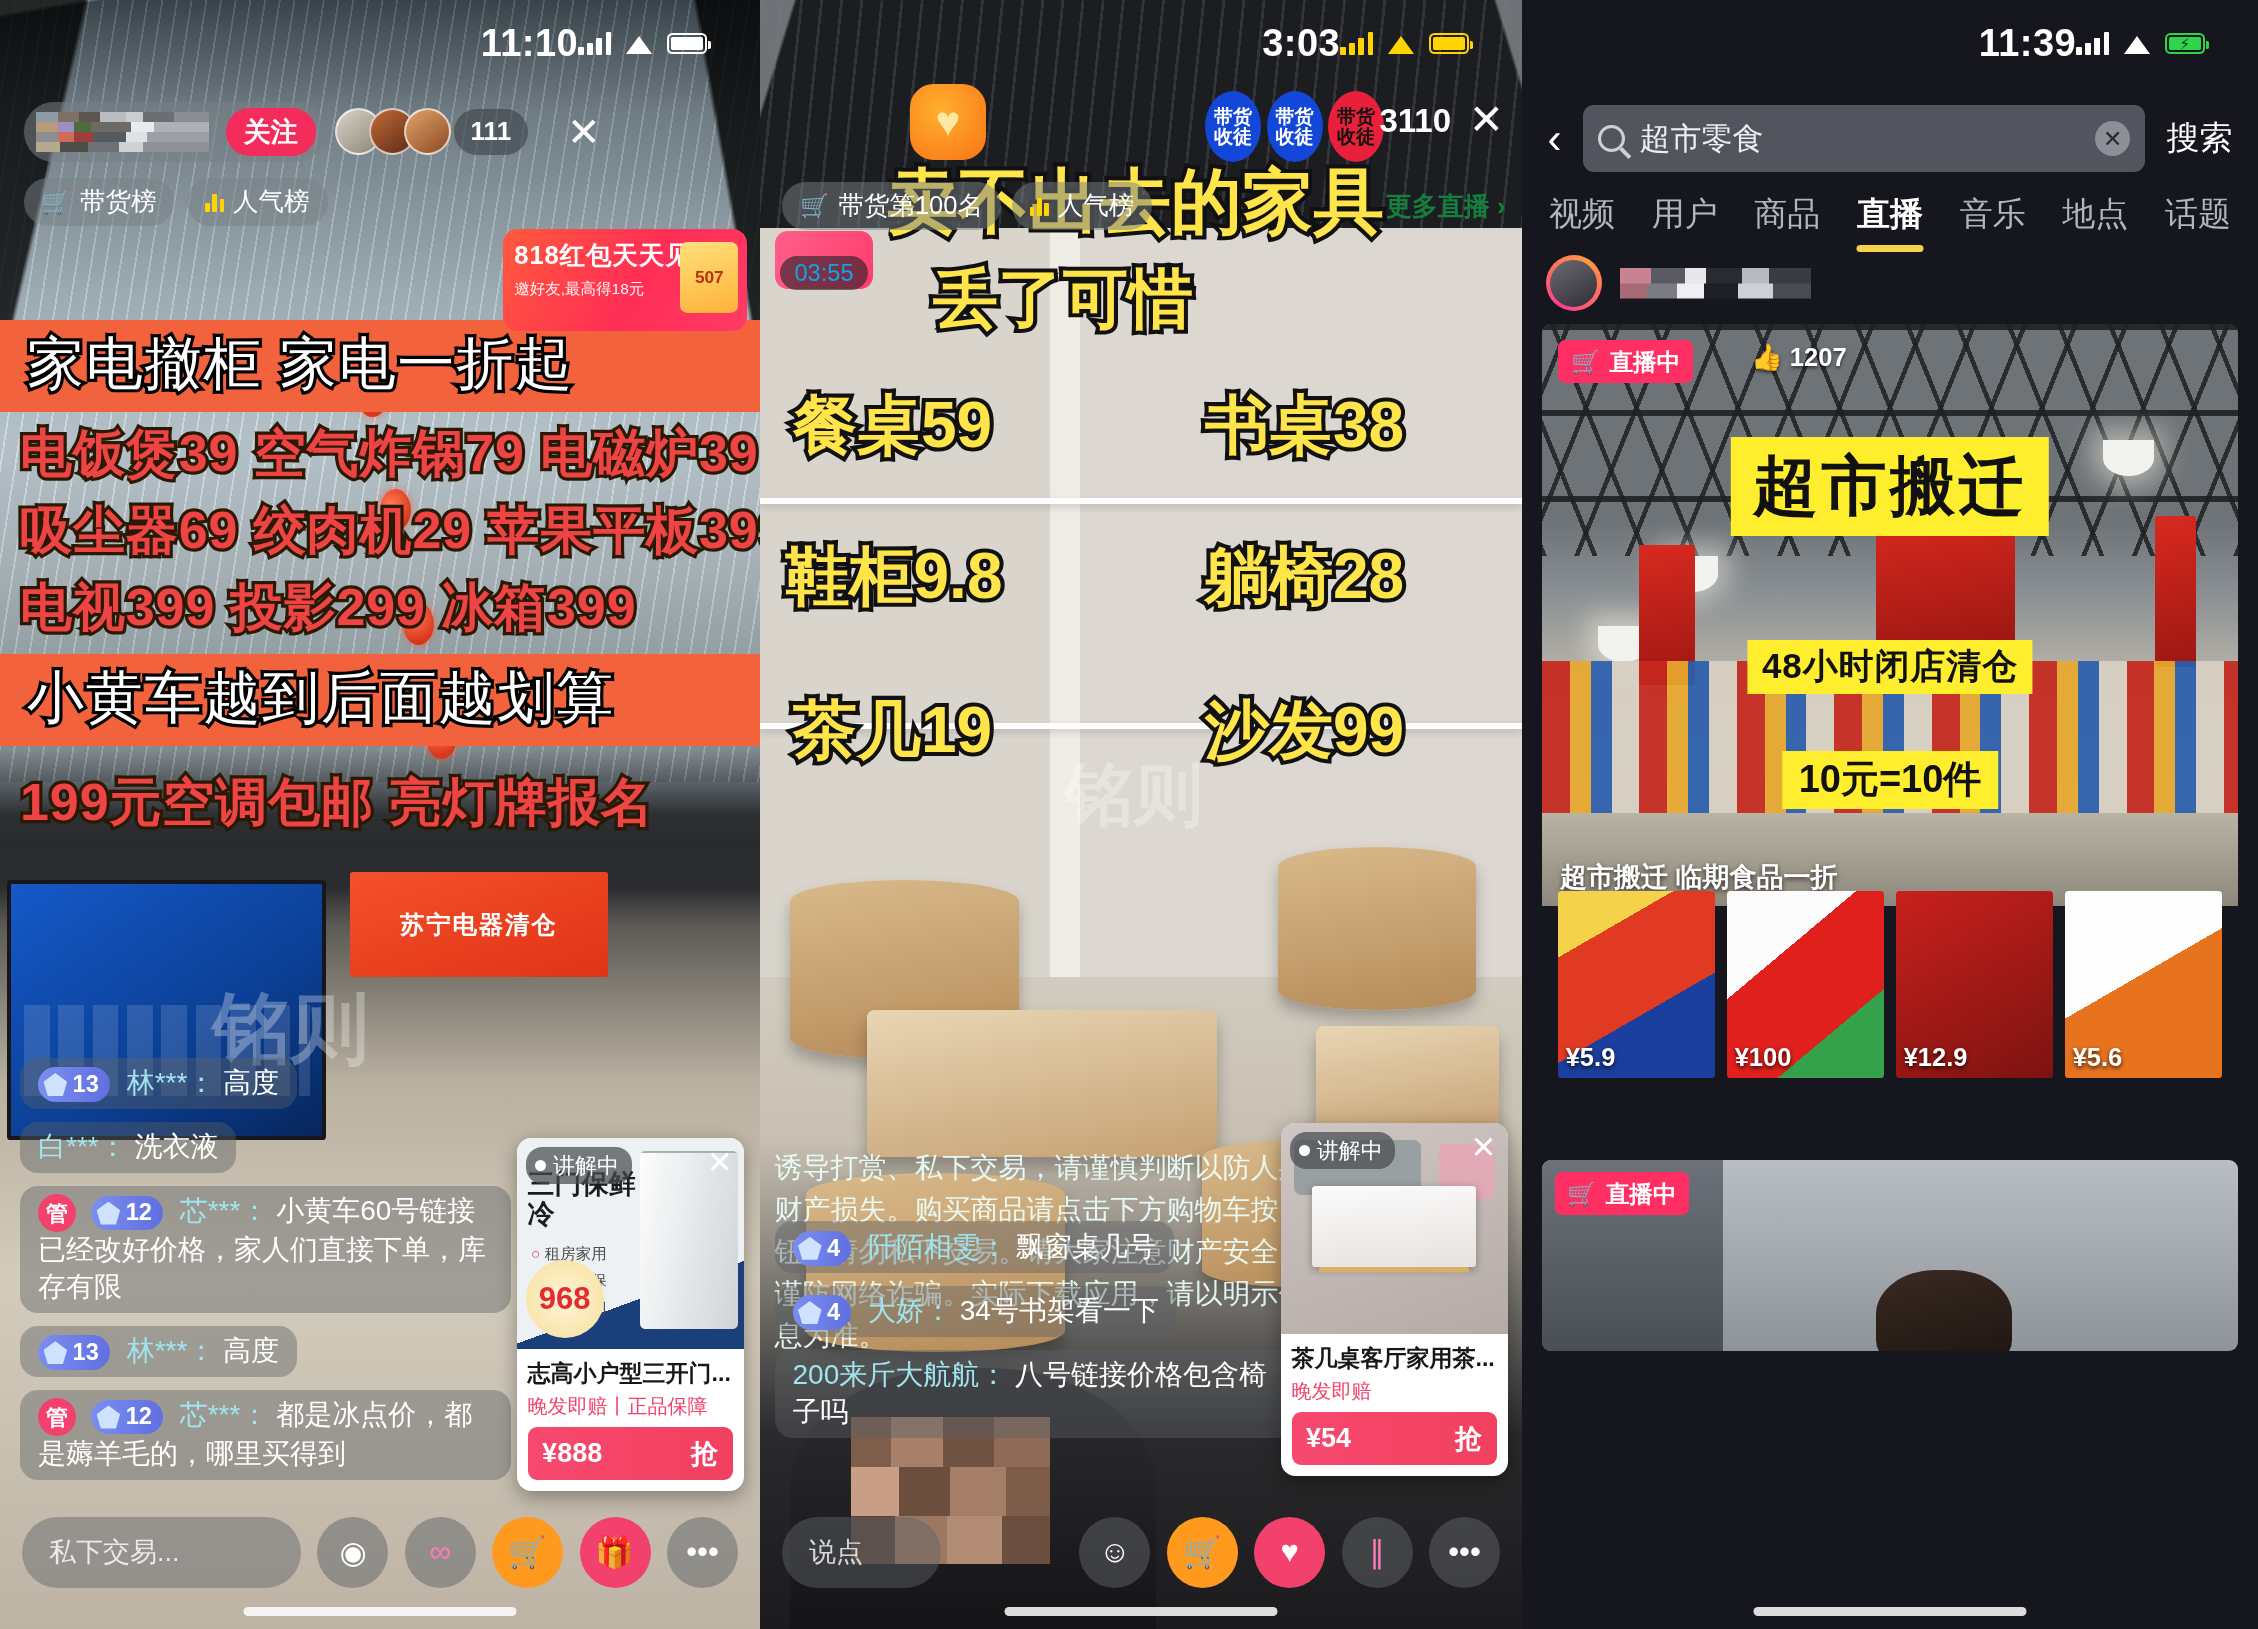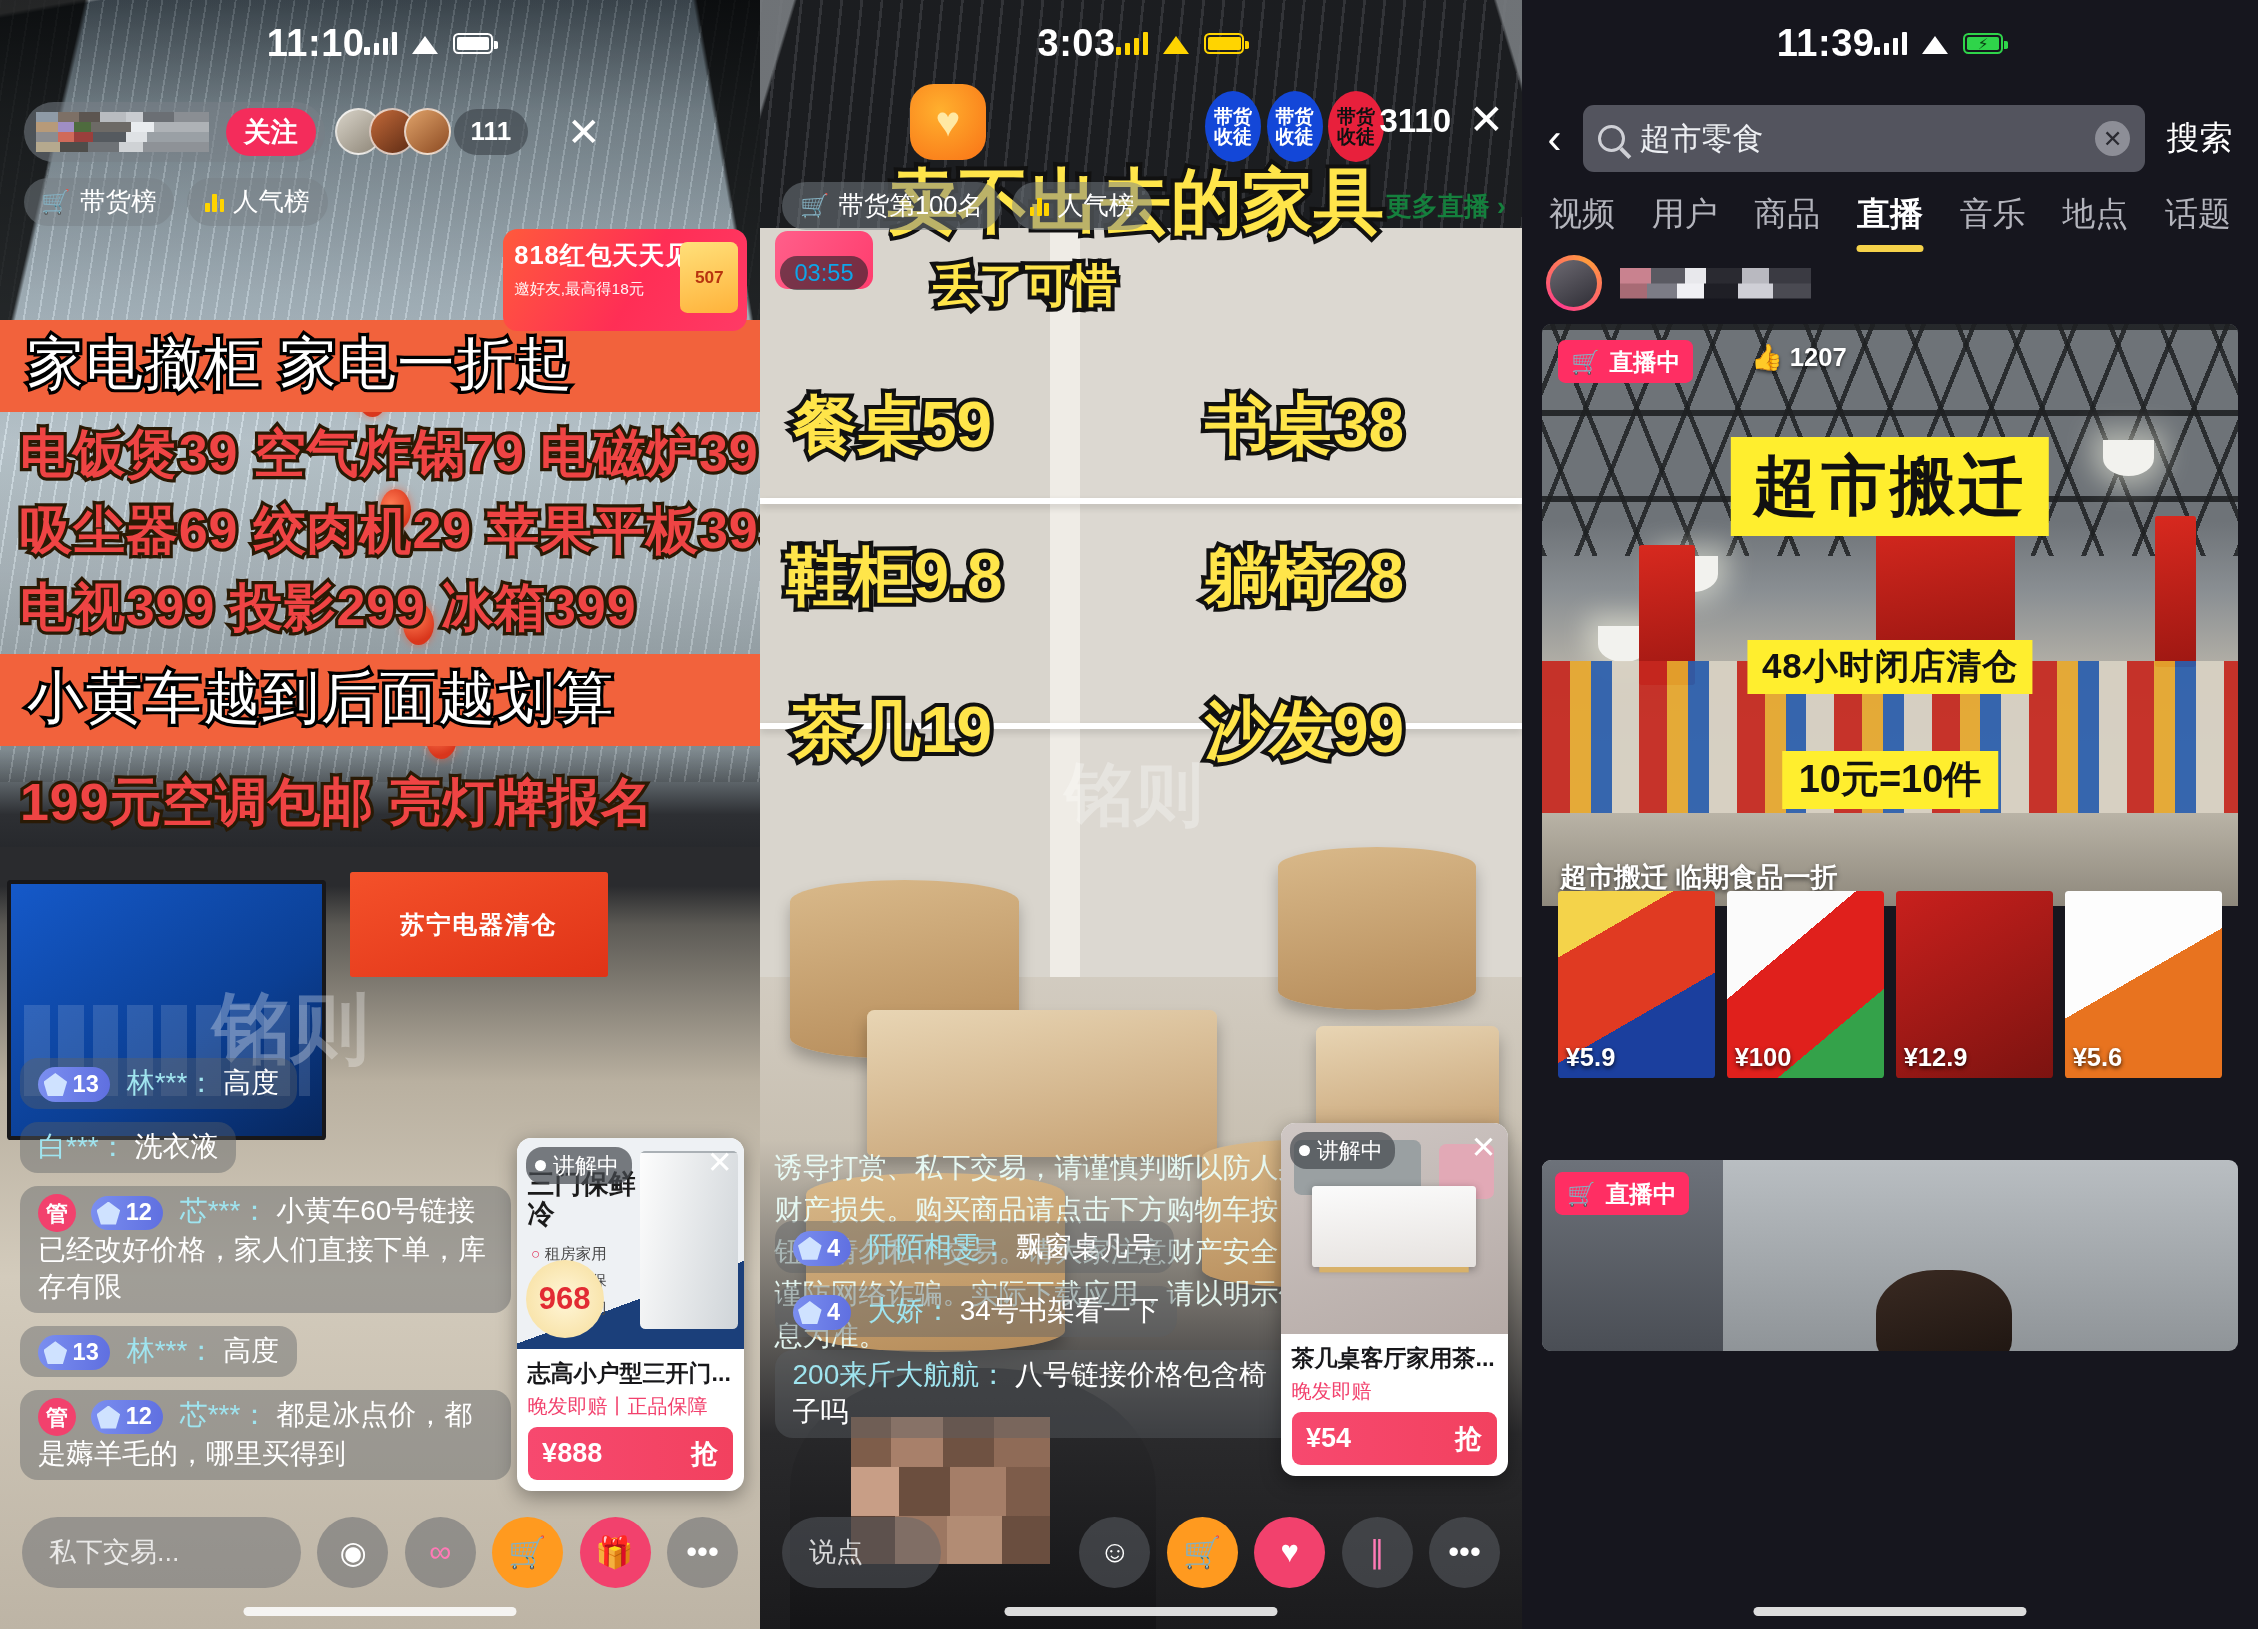--- a/index.html
+++ b/index.html
@@ -15,21 +15,21 @@
   .panel { position: relative; height: 1629px; overflow: hidden; }
   .p1 { width: 760px; }
   .p2 { width: 762px; }
   .p3 { width: 736px; background: #16161e; }
 
   .bg { position: absolute; inset: 0; }
 
   
   .statusbar {
     position: absolute; top: 0; left: 0; right: 0; height: 87px;
-    display: flex; align-items: center; justify-content: center;
+    display: flex; align-items: center; justify-content: flex-end;
     padding: 0 53px; color: #fff; z-index: 40;
   }
   .clock { font-size: 38px; font-weight: 700; letter-spacing: 0.5px; }
   .sysicons { display: flex; align-items: center; gap: 14.5px; }
   .bars { display: flex; align-items: flex-end; gap: 3.6px; height: 23.6px; }
   .bars i { display:block; width: 5.5px; background:#fff; border-radius:0.9px; }
   .bars i:nth-child(1){height:8.2px} .bars i:nth-child(2){height:12.7px}
   .bars i:nth-child(3){height:17.3px} .bars i:nth-child(4){height:23px}
   .bars.yellow i { background:#ffd400; }
   .wifi { width: 27px; height: 20px; position: relative; }
@@ -285,21 +285,21 @@
   .p2 .timer{position:absolute;left:20px;top:256px;background:rgba(30,32,36,.6);color:#0ea5e9;
     border-radius:18px;padding:3.6px 14.5px;font-size:23.6px;z-index:26;}
   .p2 .giftbubble{position:absolute;left:14.5px;top:231px;width:98px;height:58px;border-radius:12.7px;
     background:linear-gradient(120deg,#ff5f8a,#ff3d6e);z-index:25;}
 
   .p2 .hl2 {
     position:absolute; z-index:24; font-weight:900; color:#ffe54a; white-space:nowrap;
     -webkit-text-stroke:8.2px #111; paint-order:stroke fill;
   }
   .p2 .t1{left:127px;top:155px;font-size:71px;}
-  .p2 .t2{left:173px;top:255px;font-size:46px;}
+  .p2 .t2{left:173px;top:255px;font-size:65px;}
   .p2 .pricecol{position:absolute;z-index:24;font-weight:900;color:#ffe54a;font-size:64px;white-space:nowrap;
     -webkit-text-stroke:8.2px #111; paint-order:stroke fill;}
 
   .p2 .notice {
     position:absolute; left:14.5px; right:191px; top:1147px; z-index:28;
     font-size:28px; line-height:1.5; color:rgba(235,255,250,.93);
   }
   .p2 .cmts{position:absolute;left:14.5px;bottom:178px;width:527px;z-index:28;}
 
   

